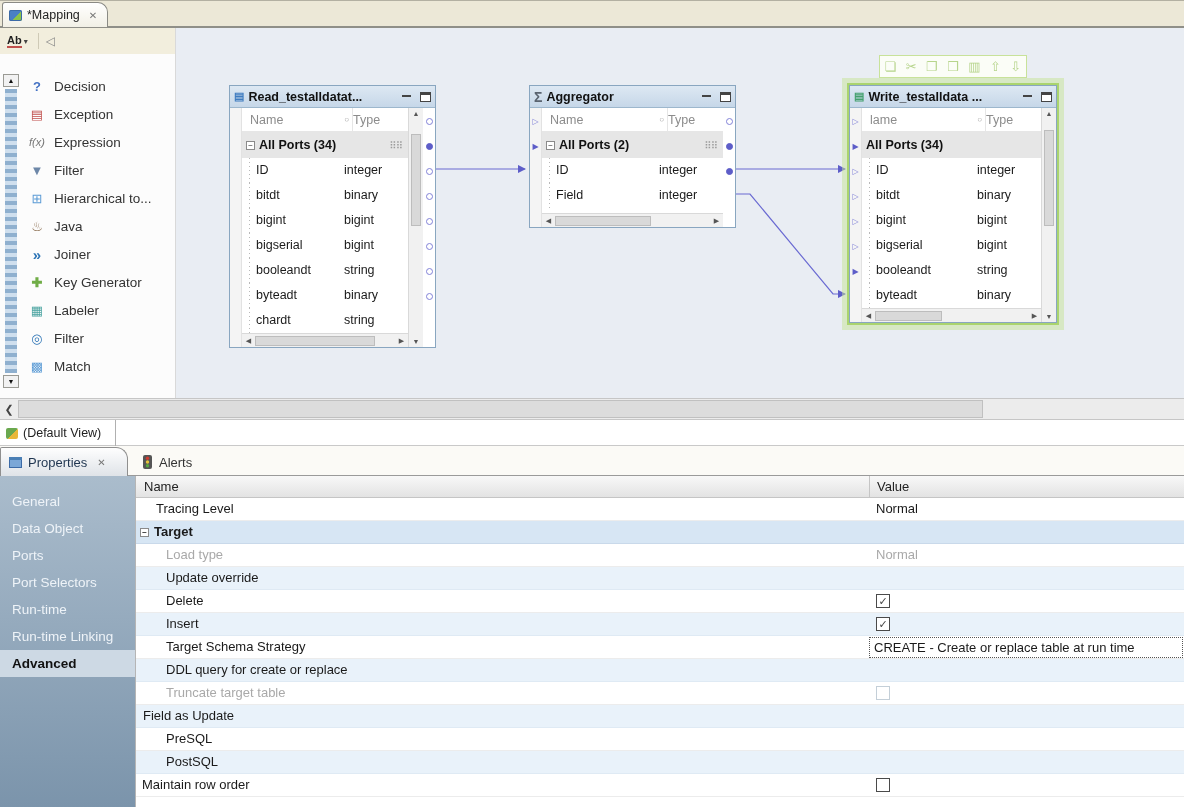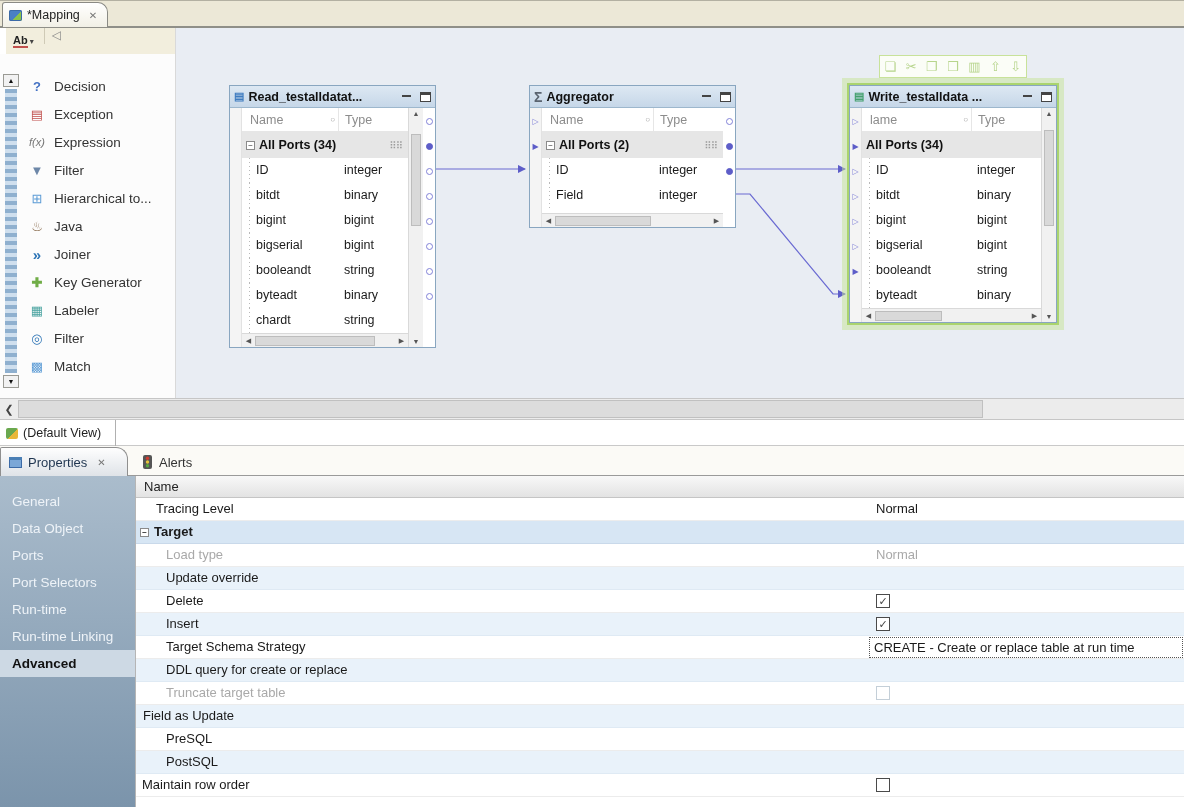--- a/index.html
+++ b/index.html
@@ -12,22 +12,22 @@
             border-top:1px solid #b3b0a2; border-bottom:2px solid #8f8f88; }
   .doc-tab { position:absolute; left:2px; top:1px; height:25px; padding:0 10px 0 6px; display:flex; align-items:center; gap:5px;
              background:linear-gradient(#ffffff,#f2f0e6); border:1px solid #8a8a84; border-bottom:none;
              border-radius:3px 10px 0 0; }
   .mapping-glyph { width:13px; height:11px; border-radius:2px;
              background:linear-gradient(135deg,#4a80c4 55%,#8bc34a 55%); box-shadow:inset 0 0 0 1px #3c6aa6; }
   .doc-tab-title { font-size:12.5px; color:#222; }
   .tab-close { color:#777; font-size:10px; margin-left:4px; cursor:pointer; }
 
   
-  #toolbar2 { position:absolute; left:6px; top:28px; width:175px; height:26px; background:#f2eedd;
-              display:flex; padding-left:4px; gap:4px; }
+  #toolbar2 { position:absolute; left:0; top:28px; width:175px; height:26px; background:#f2eedd;
+              display:flex; align-items:center; padding-left:4px; gap:4px; }
   .ab-btn { display:flex; align-items:center; gap:2px; padding:1px 3px; }
   .ab-glyph { font-weight:bold; font-size:11px; color:#222; border-bottom:2px solid #c0504d; line-height:12px; }
   .dd-arrow { font-size:8px; color:#444; }
   .tb-sep { width:1px; height:16px; background:#cfcab6; margin:0 3px; }
   .back-chevron { color:#8a8a8a; font-size:12px; }
 
   
   #palette { position:absolute; left:0; top:54px; width:175px; height:344px; background:#fcfcfc; }
   #pal-strip { position:absolute; left:3px; top:20px; width:16px; height:314px; }
   .pal-arrow { position:absolute; left:0; width:16px; height:13px; background:#f2f2f2; border:1px solid #9a9a94;
@@ -78,21 +78,21 @@
   .mcell.first { height:26px; }
   .mk.circle, .mk.dot { width:7px; height:7px; border-radius:50%; border:1.5px solid #8282d8; background:#fff; }
   .mk.dot { background:#5d5dc8; border-color:#5d5dc8; }
   .mk.tri { color:#8282d8; font-size:8px; }
   .mk.arrow { color:#5d5dc8; font-size:8px; }
 
   .box-main { flex:1; display:flex; flex-direction:column; min-width:0; }
   .colhdr { height:24px; display:flex; border-bottom:1px solid #e6e6e6; }
   .cname { flex:1; color:#8c8c8c; font-size:12.5px; line-height:24px; padding-left:8px; display:flex; }
   .sortdot { margin-left:auto; margin-right:3px; color:#9a9a9a; font-size:8px; }
-  .ctype { width:70px; color:#8c8c8c; font-size:12.5px; line-height:24px; padding-left:6px; border-left:1px solid #e6e6e6; }
+  .ctype { width:56px; color:#8c8c8c; font-size:12.5px; line-height:24px; border-left:1px solid #e6e6e6; }
   .grouprow { height:26px; background:#e6e6e6; display:flex; align-items:center; padding:0 4px; gap:4px; }
   .gexp { width:9px; height:9px; border:1px solid #8a8a8a; background:#fff; font-size:8px; line-height:7px; text-align:center; color:#333; cursor:pointer; }
   .glabel { font-weight:bold; font-size:12.5px; color:#111; flex:1; }
   .ghandle { color:#9a9a9a; font-size:10px; letter-spacing:-1px; margin-right:2px; }
   .prow { height:25px; display:flex; background:#fff; cursor:default; }
   .pname { flex:1; font-size:12.5px; line-height:25px; padding-left:14px; color:#1a1a1a; white-space:nowrap; overflow:hidden;
            background:repeating-linear-gradient(to bottom,#b9b9b9 0 1px,transparent 1px 4px); background-size:1px 100%; background-position:7px 0; background-repeat:no-repeat; }
   .ptype { width:70px; font-size:12.5px; line-height:25px; padding-left:6px; color:#1a1a1a; }
   .boxspacer { flex:1; background:#fff; }
   .hscroll { height:14px; background:#f1f1f1; border-top:1px solid #d9d9d9; display:flex; align-items:center; }
@@ -521,20 +521,21 @@
         <div class="nav-item">Data Object</div>
         <div class="nav-item">Ports</div>
         <div class="nav-item">Port Selectors</div>
         <div class="nav-item">Run-time</div>
         <div class="nav-item">Run-time Linking</div>
         <div class="nav-item selected">Advanced</div>
       </div>
     <div id="props-table">
       <div id="pt-header">
         <div class="pt-hname">Name</div>
+        <div class="pt-hvalue">Value</div>
       </div>
       <div id="pt-rows">
           <div class="trow">
             <div class="tname" style="padding-left: 20px;">
               <span>Tracing Level</span>
             </div>
             <div class="tval">
               <span class="vtext">Normal</span>
             </div>
           </div>

